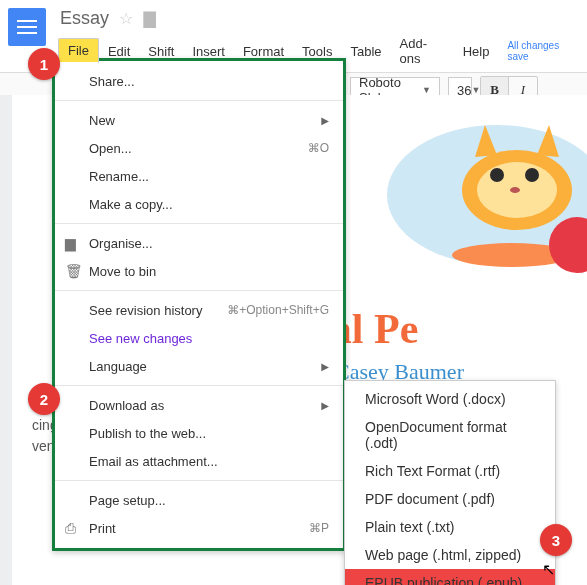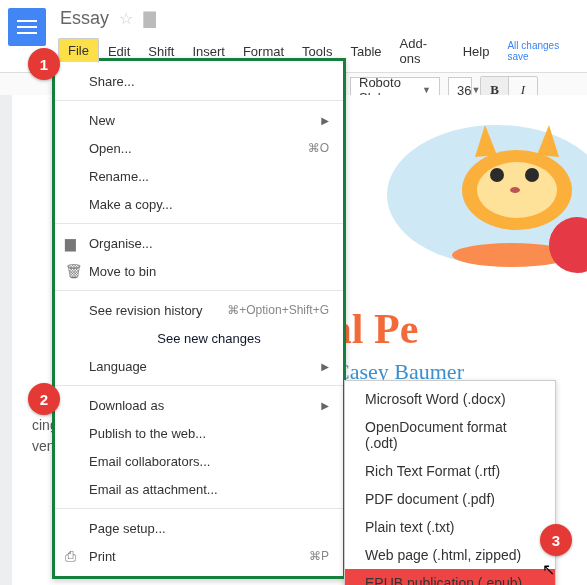--- a/index.html
+++ b/index.html
@@ -32,21 +32,21 @@
 
 .canvas { position: absolute; left: 0; right: 0; top: 95px; bottom: 0; background: #eceef0; padding-left: 12px; }
 .page { background: #fff; width: 100%; height: 100%; padding: 40px 20px 20px 180px; position: relative; overflow: hidden; }
 .illus { position: absolute; top: 0; right: -20px; width: 240px; height: 180px; }
 .big-title { font-family: 'Roboto Slab', Georgia, serif; font-size: 42px; font-weight: 700; color: #f26a3a; margin-top: 170px; white-space: nowrap; }
 .subtitle { font-family: 'Roboto Slab', Georgia, serif; font-size: 22px; color: #3b8fce; text-align: center; margin-top: 6px; margin-left: 40px; font-weight: 500; }
 .body-text { color: #555; font-size: 14px; line-height: 1.5; margin-top: 30px; margin-left: -160px; }
 
 .menu-panel { position: absolute; left: 52px; top: 58px; width: 294px; background: #fff; border: 3px solid #15803d; box-shadow: 0 2px 6px rgba(0,0,0,.2); z-index: 10; padding: 6px 0; }
 .menu-item { display: flex; align-items: center; padding: 6px 14px 6px 34px; font-size: 13px; color: #333; cursor: pointer; position: relative; min-height: 28px; }
-.menu-item.disabled { color: #0f172a; cursor: default; justify-content: center; }
+.menu-item.disabled { color: #6d28d9; cursor: default; }
 .menu-item .mi-icon { position: absolute; left: 10px; color: #777; font-size: 14px; }
 .menu-item .mi-arrow { margin-left: auto; color: #666; font-size: 10px; }
 .menu-item .mi-shortcut { margin-left: auto; color: #888; font-size: 12px; }
 .menu-sep { height: 1px; background: #e5e5e5; margin: 5px 0; }
 
 .submenu { position: absolute; left: 344px; top: 380px; width: 212px; background: #fff; border: 1px solid #ccc; box-shadow: 0 2px 6px rgba(0,0,0,.2); z-index: 12; padding: 4px 0; }
 .sub-item { padding: 6px 20px; font-size: 14px; color: #333; cursor: pointer; }
 .sub-item:hover, .sub-item.hover { background: #ef4444; }
 
 .badge { position: absolute; width: 32px; height: 32px; border-radius: 50%; background: #e53935; color: #fff; display: flex; align-items: center; justify-content: center; font-size: 15px; font-weight: 600; box-shadow: 0 1px 3px rgba(0,0,0,.3); z-index: 20; }
@@ -165,23 +165,20 @@
     </div>
   <div class="menu-sep"></div>
   <div class="menu-item">
       <span>Download as</span>
       <span class="mi-arrow">▶</span>
     </div>
   <div class="menu-item">
       <span>Publish to the web...</span>
     </div>
   <div class="menu-item">
-      <span>Email collaborators...</span>
-    </div>
-  <div class="menu-item">
       <span>Email as attachment...</span>
     </div>
   <div class="menu-sep"></div>
   <div class="menu-item">
       <span>Page setup...</span>
     </div>
   <div class="menu-item">
       <span class="mi-icon">⎙</span>
       <span>Print</span>
       <span class="mi-shortcut">⌘P</span>

